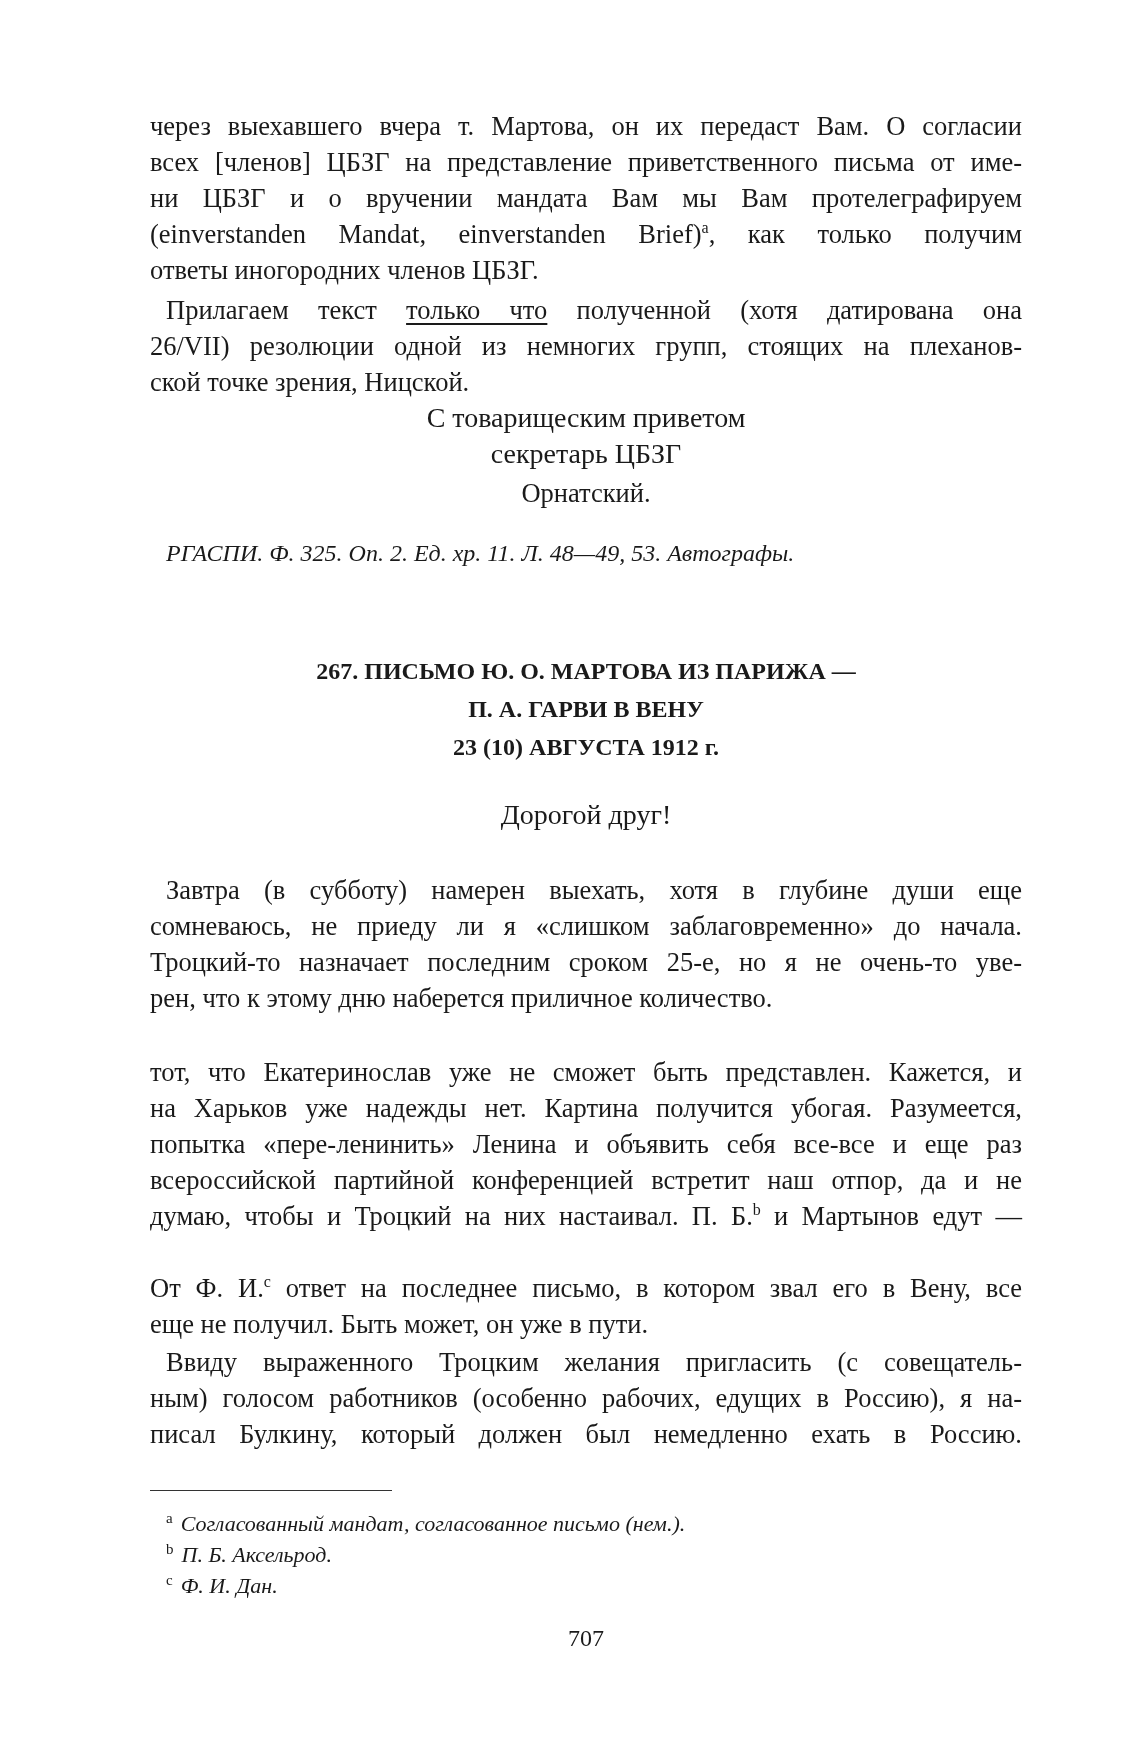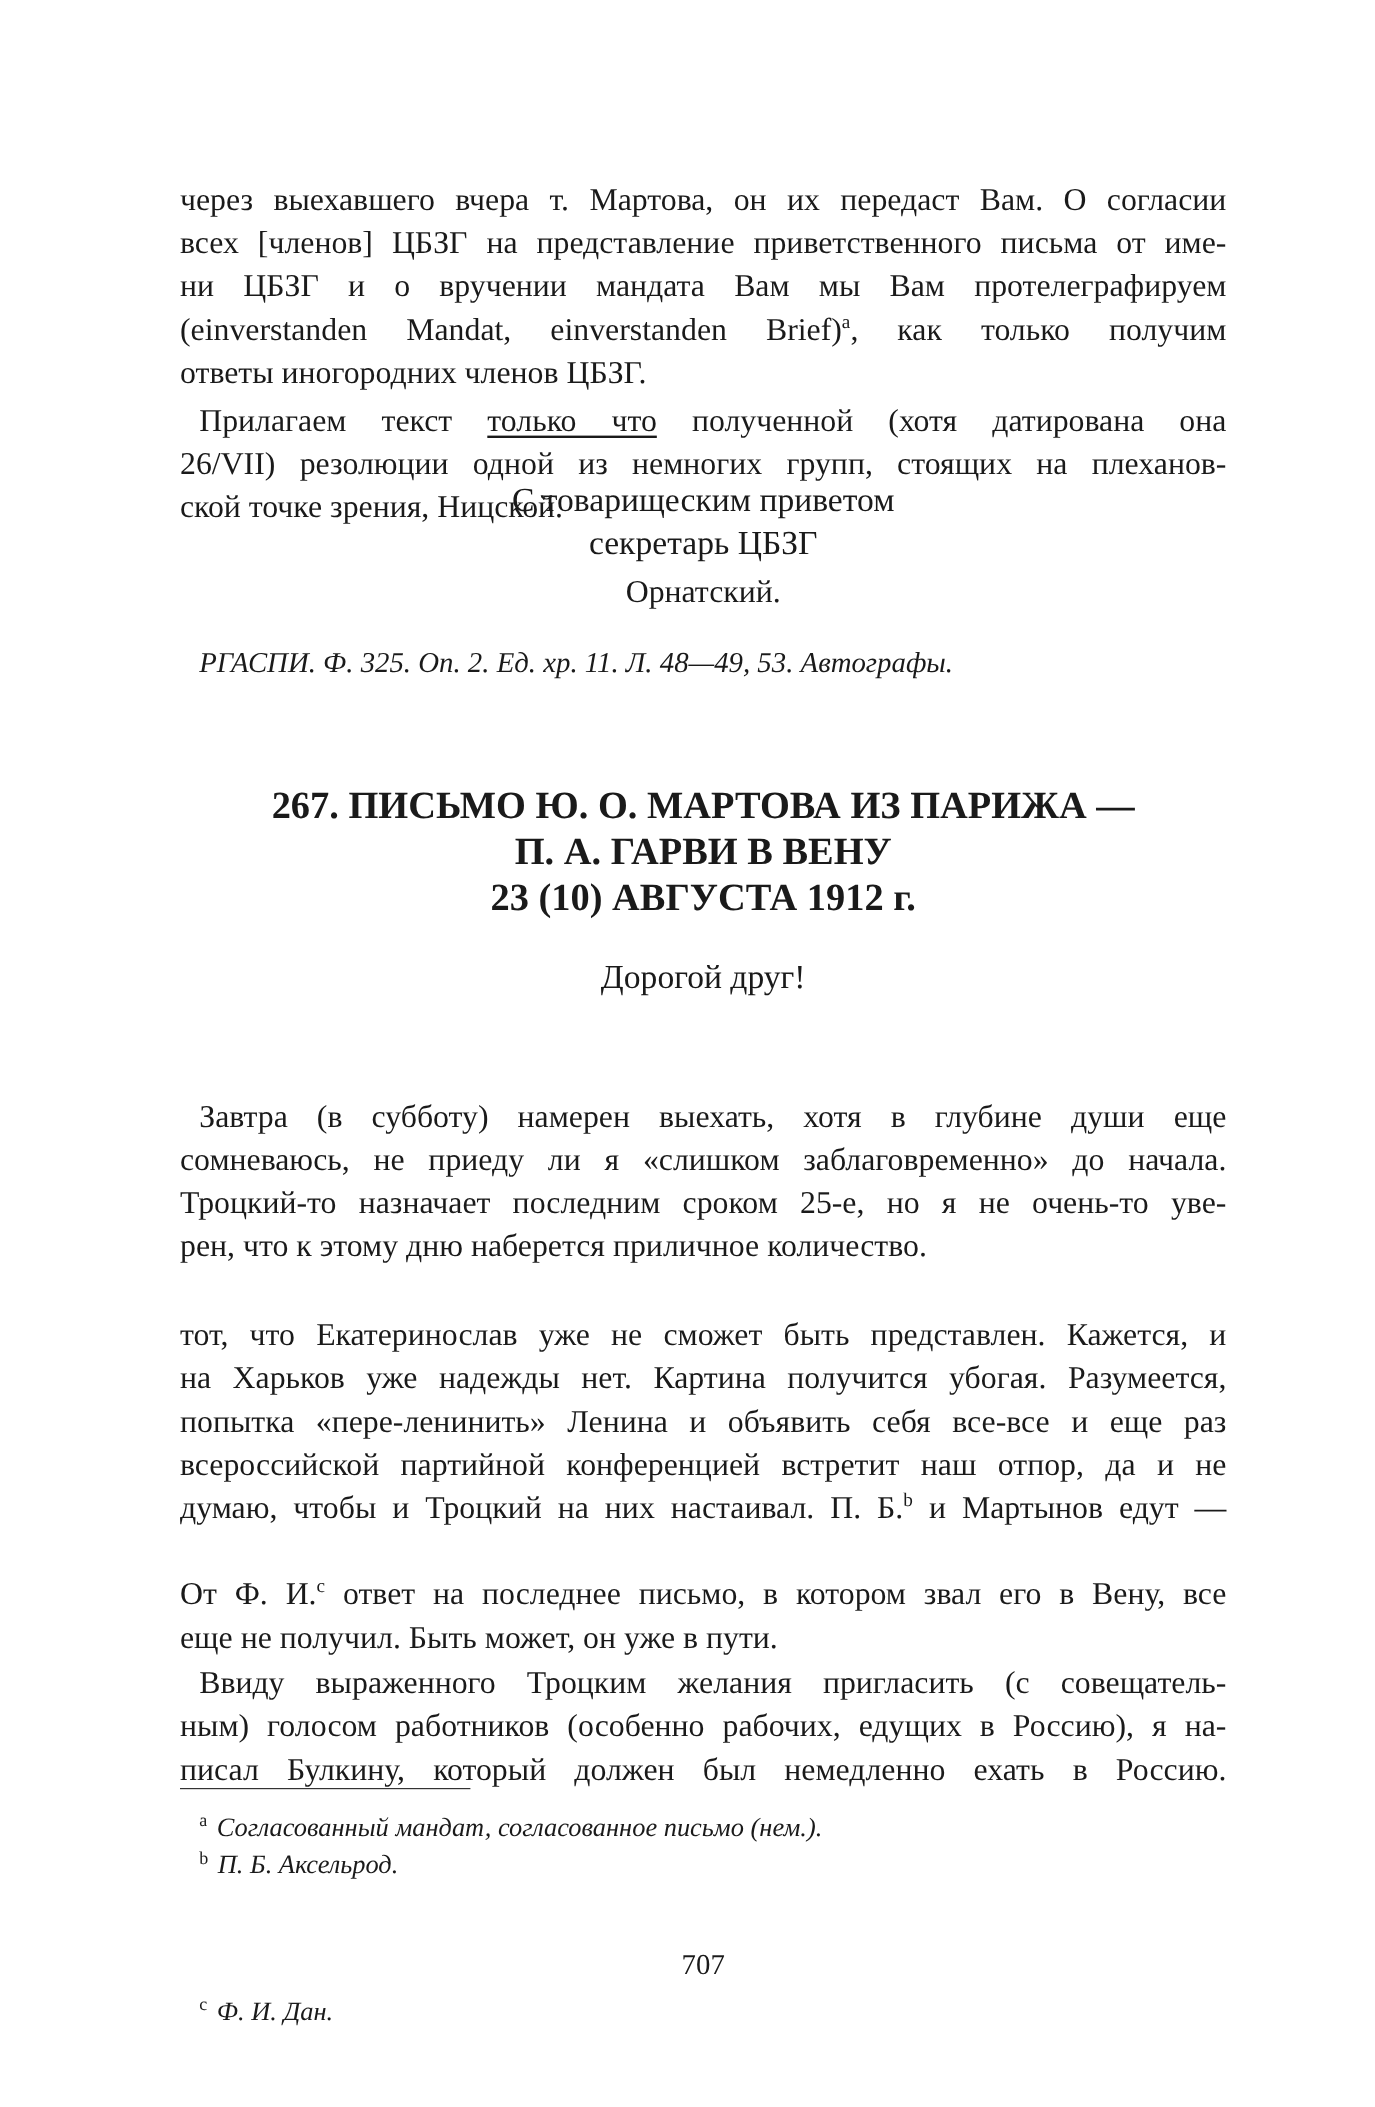--- a/index.html
+++ b/index.html
@@ -5,30 +5,30 @@
   html, body { margin: 0; padding: 0; background: #ffffff; }
   body {
     width: 1146px; height: 1756px; position: relative; overflow: hidden;
     font-family: "Liberation Serif", "DejaVu Serif", serif;
     color: #1a1a1a;
   }
   .page { position: absolute; left: 0; top: 0; width: 1146px; height: 1756px; }
   .line {
     position: absolute; left: 150px; width: 872px;
     font-size: 26.5px; line-height: 36px; white-space: nowrap;
-    text-align: justify; text-align-last: justify; margin-top: 40px;
+    text-align: justify; text-align-last: justify;
   }
   .line.last { text-align: left; text-align-last: left; }
   .line.indent { left: 166px; width: 856px; }
   .sup { font-size: 16px; vertical-align: 10px; line-height: 0; }
   .u { text-decoration: underline; text-underline-offset: 4px; }
   .center { position: absolute; left: 150px; width: 872px; text-align: center; font-size: 28px; line-height: 36px; }
   .right { position: absolute; left: 150px; width: 872px; text-align: center; font-size: 26.5px; line-height: 36px; }
   .source { position: absolute; left: 166px; font-style: italic; font-size: 24px; line-height: 34px; white-space: nowrap; }
-  .heading { position: absolute; left: 150px; width: 872px; text-align: center; font-weight: bold; font-size: 32px; line-height: 38px; }
+  .heading { position: absolute; left: 150px; width: 872px; text-align: center; font-weight: bold; font-size: 24px; line-height: 38px; }
   .rule { position: absolute; left: 150px; top: 1490px; width: 242px; height: 0; border-top: 1.5px solid #333; }
   .fn { position: absolute; left: 166px; font-size: 22px; line-height: 31px; white-space: nowrap; }
   .fn .mark { font-size: 15px; vertical-align: 8px; margin-right: 8px; font-style: normal; }
   .fn .txt { font-style: italic; }
   .pageno { position: absolute; left: 150px; width: 872px; text-align: center; font-size: 24px; top: 1625px; }
 </style>
 </head>
 <body>
 
 <div class="page">
@@ -68,16 +68,16 @@
   <div class="line" style="top:1270px"><span>От Ф. И.</span><span class="sup">c</span><span> ответ на последнее письмо, в котором звал его в Вену, все</span></div>
   <div class="line last" style="top:1306px">еще не получил. Быть может, он уже в пути.</div>
 
   <div class="line indent" style="top:1344px">Ввиду выраженного Троцким желания пригласить (с совещатель-</div>
   <div class="line" style="top:1380px">ным) голосом работников (особенно рабочих, едущих в Россию), я на-</div>
   <div class="line" style="top:1416px">писал Булкину, который должен был немедленно ехать в Россию.</div>
 
   <div class="rule"></div>
   <div class="fn" style="top:1503px"><span class="mark">a</span><span class="txt">Согласованный мандат, согласованное письмо (нем.).</span></div>
   <div class="fn" style="top:1534px"><span class="mark">b</span><span class="txt">П. Б. Аксельрод.</span></div>
-  <div class="fn" style="top:1656px"><span class="mark">c</span><span class="txt">Ф. И. Дан.</span></div>
+  <div class="fn" style="top:1565px"><span class="mark">c</span><span class="txt">Ф. И. Дан.</span></div>
 
   <div class="pageno">707</div>
 </div>
 
 </body></html>

